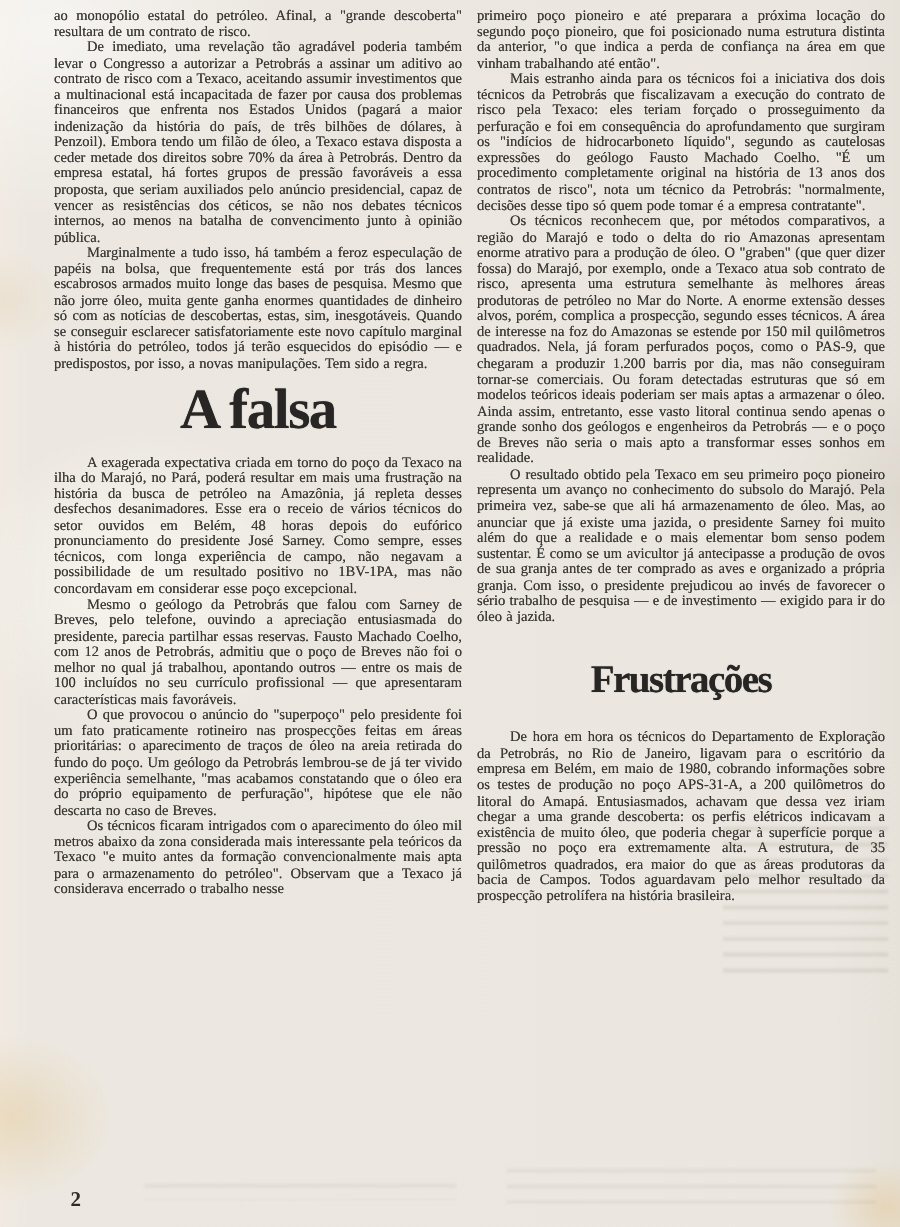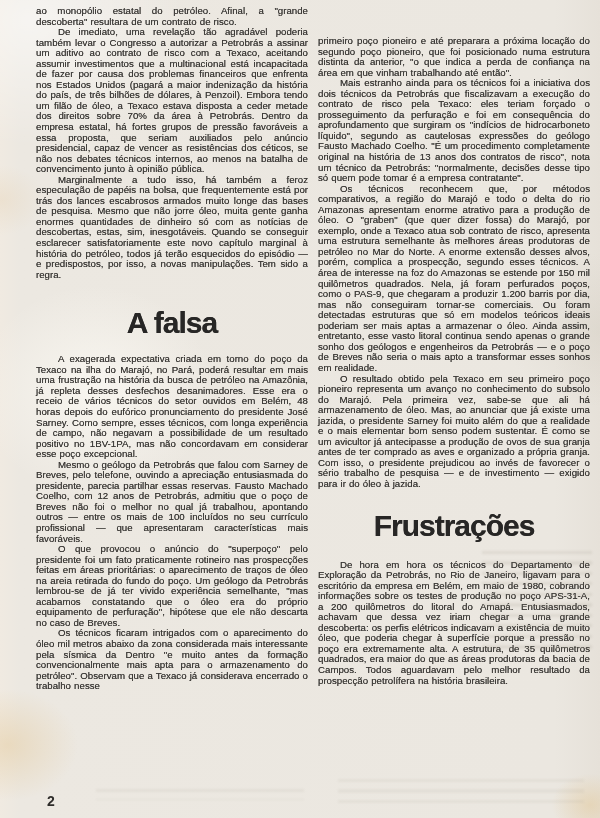--- a/index.html
+++ b/index.html
@@ -1,42 +1,42 @@
 <!DOCTYPE html>
 <html lang="pt-BR"><head>
 <meta charset="utf-8">
 <style>
   html,body { margin:0; padding:0; }
   .page {
     position:relative; width:600px; height:818px; overflow:hidden;
-    font-family:Liberation Sans, sans-serif;
+    font-family:Liberation Serif, serif;
     background:
       radial-gradient(220px 180px at 30px 20px, rgba(255,255,255,.55), transparent 70%),
       radial-gradient(170px 150px at 95px 390px, rgba(250,248,242,.85), transparent 70%),
       radial-gradient(100px 80px at 8px 745px, rgba(223,185,118,.32), transparent 70%),
       radial-gradient(55px 45px at 590px 805px, rgba(226,192,130,.38), transparent 70%),
       radial-gradient(60px 50px at 2px 200px, rgba(228,205,170,.30), transparent 70%),
       radial-gradient(140px 110px at 602px 330px, rgba(203,196,183,.30), transparent 70%),
       linear-gradient(90deg,#f0eae1 0,#ece8e1 20px,#ebe7e0 555px,#e6e1d9 600px);
   }
   .col { position:absolute; top:6px; width:272px; }
   .col-left  { left:36px; }
-  .col-right { left:318px;margin-top:30px; }
+  .col-right { left:318px; }
   .col p {
     margin:0; font-size:9.7px; line-height:10.55px; text-align:justify;
     color:#3c3a37; text-shadow:0 0 .4px rgba(60,58,55,.85);
     word-spacing:.4px;
   }
   .col p.indent { text-indent:22px; }
   h2.headline {
     margin:0; text-align:center; color:#272625; font-weight:bold;
     letter-spacing:-1px; text-shadow:0 0 .5px rgba(30,30,30,.8);
   }
-  h2.hl-left  { font-size:30px; line-height:40px; margin:23px 0 11px; }
-  h2.hl-right { font-size:30px; line-height:44px; margin:14px 0 12px; }
+  h2.hl-left  { font-size:38px; line-height:40px; margin:4px 0 11px; }
+  h2.hl-right { font-size:26px; line-height:44px; margin:14px 0 12px; }
   .hl-line { display:block; }
   .hl-right .hl-line-2 { word-spacing:14px; }
   .page-number {
     position:absolute; left:47px; top:793px; font-size:14px; font-weight:bold;
     color:#2e2c2a;
   }
   .ghost {
     position:absolute; pointer-events:none;
     background:repeating-linear-gradient(180deg, rgba(148,140,126,.20) 0 3px, rgba(148,140,126,0) 3px 10.5px);
     filter:blur(.8px);
@@ -55,21 +55,21 @@
     <p class="indent">De imediato, uma revelação tão agradável poderia também levar o Congresso a autorizar a Petrobrás a assinar um aditivo ao contrato de risco com a Texaco, aceitando assumir investimentos que a multinacional está incapacitada de fazer por causa dos problemas financeiros que enfrenta nos Estados Unidos (pagará a maior indenização da história do país, de três bilhões de dólares, à Penzoil). Embora tendo um filão de óleo, a Texaco estava disposta a ceder metade dos direitos sobre 70% da área à Petrobrás. Dentro da empresa estatal, há fortes grupos de pressão favoráveis a essa proposta, que seriam auxiliados pelo anúncio presidencial, capaz de vencer as resistências dos céticos, se não nos debates técnicos internos, ao menos na batalha de convencimento junto à opinião pública.</p>
     <p class="indent">Marginalmente a tudo isso, há também a feroz especulação de papéis na bolsa, que frequentemente está por trás dos lances escabrosos armados muito longe das bases de pesquisa. Mesmo que não jorre óleo, muita gente ganha enormes quantidades de dinheiro só com as notícias de descobertas, estas, sim, inesgotáveis. Quando se conseguir esclarecer satisfatoriamente este novo capítulo marginal à história do petróleo, todos já terão esquecidos do episódio — e predispostos, por isso, a novas manipulações. Tem sido a regra.</p>
 
     <h2 class="headline hl-left">
       <span class="hl-line hl-line-1">A falsa</span>
     </h2>
 
     <p class="indent">A exagerada expectativa criada em torno do poço da Texaco na ilha do Marajó, no Pará, poderá resultar em mais uma frustração na história da busca de petróleo na Amazônia, já repleta desses desfechos desanimadores. Esse era o receio de vários técnicos do setor ouvidos em Belém, 48 horas depois do eufórico pronunciamento do presidente José Sarney. Como sempre, esses técnicos, com longa experiência de campo, não negavam a possibilidade de um resultado positivo no 1BV-1PA, mas não concordavam em considerar esse poço excepcional.</p>
     <p class="indent">Mesmo o geólogo da Petrobrás que falou com Sarney de Breves, pelo telefone, ouvindo a apreciação entusiasmada do presidente, parecia partilhar essas reservas. Fausto Machado Coelho, com 12 anos de Petrobrás, admitiu que o poço de Breves não foi o melhor no qual já trabalhou, apontando outros — entre os mais de 100 incluídos no seu currículo profissional — que apresentaram características mais favoráveis.</p>
     <p class="indent">O que provocou o anúncio do "superpoço" pelo presidente foi um fato praticamente rotineiro nas prospecções feitas em áreas prioritárias: o aparecimento de traços de óleo na areia retirada do fundo do poço. Um geólogo da Petrobrás lembrou-se de já ter vivido experiência semelhante, "mas acabamos constatando que o óleo era do próprio equipamento de perfuração", hipótese que ele não descarta no caso de Breves.</p>
-    <p class="indent">Os técnicos ficaram intrigados com o aparecimento do óleo mil metros abaixo da zona considerada mais interessante pela sísmica da Dentro "e muito antes da formação convencionalmente mais apta para o armazenamento do petróleo". Observam que a Texaco já considerava encerrado o trabalho nesse</p>
+    <p class="indent">Os técnicos ficaram intrigados com o aparecimento do óleo mil metros abaixo da zona considerada mais interessante pela teóricos da Texaco "e muito antes da formação convencionalmente mais apta para o armazenamento do petróleo". Observam que a Texaco já considerava encerrado o trabalho nesse</p>
   </div>
 
   <div class="col col-right">
     <p>primeiro poço pioneiro e até preparara a próxima locação do segundo poço pioneiro, que foi posicionado numa estrutura distinta da anterior, "o que indica a perda de confiança na área em que vinham trabalhando até então".</p>
     <p class="indent">Mais estranho ainda para os técnicos foi a iniciativa dos dois técnicos da Petrobrás que fiscalizavam a execução do contrato de risco pela Texaco: eles teriam forçado o prosseguimento da perfuração e foi em consequência do aprofundamento que surgiram os "indícios de hidrocarboneto líquido", segundo as cautelosas expressões do geólogo Fausto Machado Coelho. "É um procedimento completamente original na história de 13 anos dos contratos de risco", nota um técnico da Petrobrás: "normalmente, decisões desse tipo só quem pode tomar é a empresa contratante".</p>
     <p class="indent">Os técnicos reconhecem que, por métodos comparativos, a região do Marajó e todo o delta do rio Amazonas apresentam enorme atrativo para a produção de óleo. O "graben" (que quer dizer fossa) do Marajó, por exemplo, onde a Texaco atua sob contrato de risco, apresenta uma estrutura semelhante às melhores áreas produtoras de petróleo no Mar do Norte. A enorme extensão desses alvos, porém, complica a prospecção, segundo esses técnicos. A área de interesse na foz do Amazonas se estende por 150 mil quilômetros quadrados. Nela, já foram perfurados poços, como o PAS-9, que chegaram a produzir 1.200 barris por dia, mas não conseguiram tornar-se comerciais. Ou foram detectadas estruturas que só em modelos teóricos ideais poderiam ser mais aptas a armazenar o óleo. Ainda assim, entretanto, esse vasto litoral continua sendo apenas o grande sonho dos geólogos e engenheiros da Petrobrás — e o poço de Breves não seria o mais apto a transformar esses sonhos em realidade.</p>
     <p class="indent">O resultado obtido pela Texaco em seu primeiro poço pioneiro representa um avanço no conhecimento do subsolo do Marajó. Pela primeira vez, sabe-se que ali há armazenamento de óleo. Mas, ao anunciar que já existe uma jazida, o presidente Sarney foi muito além do que a realidade e o mais elementar bom senso podem sustentar. É como se um avicultor já antecipasse a produção de ovos de sua granja antes de ter comprado as aves e organizado a própria granja. Com isso, o presidente prejudicou ao invés de favorecer o sério trabalho de pesquisa — e de investimento — exigido para ir do óleo à jazida.</p>
 
     <h2 class="headline hl-right">
       <span class="hl-line hl-line-1">Frustrações</span>

